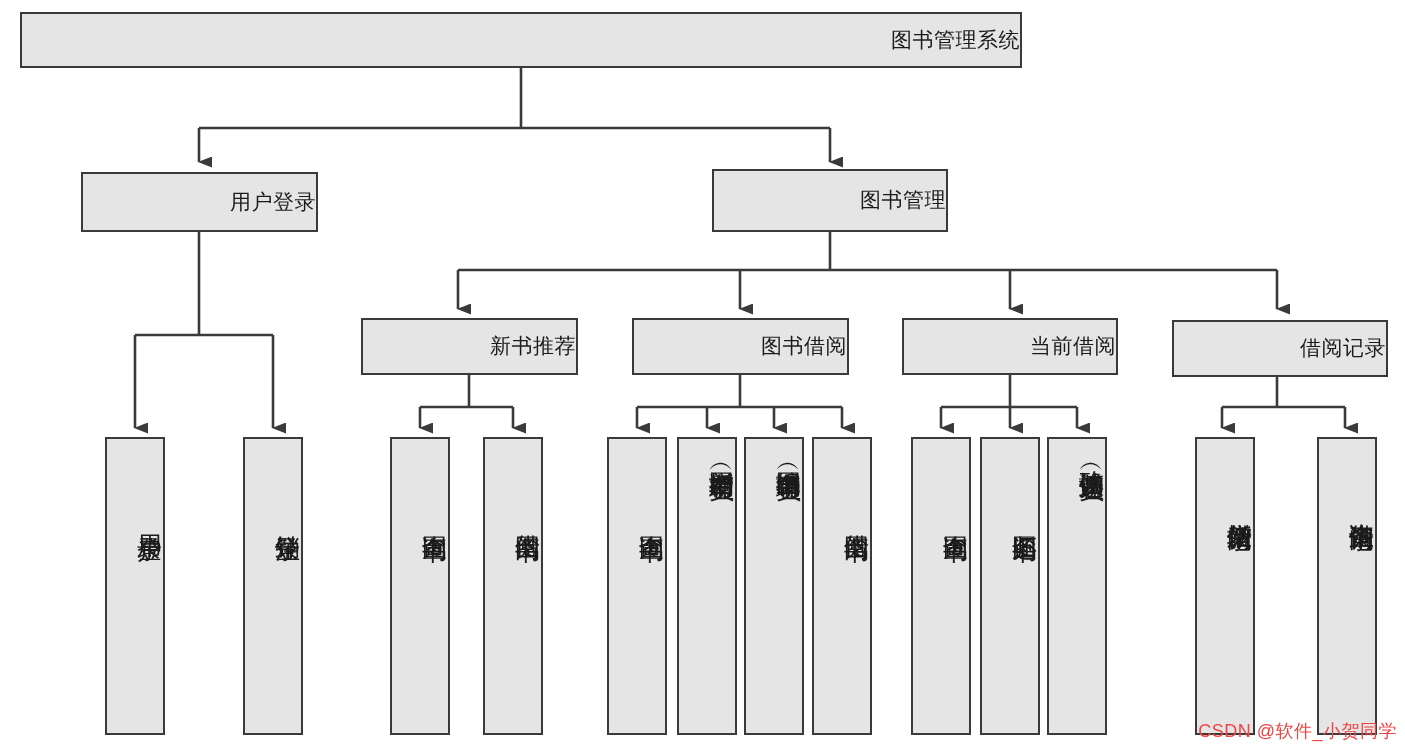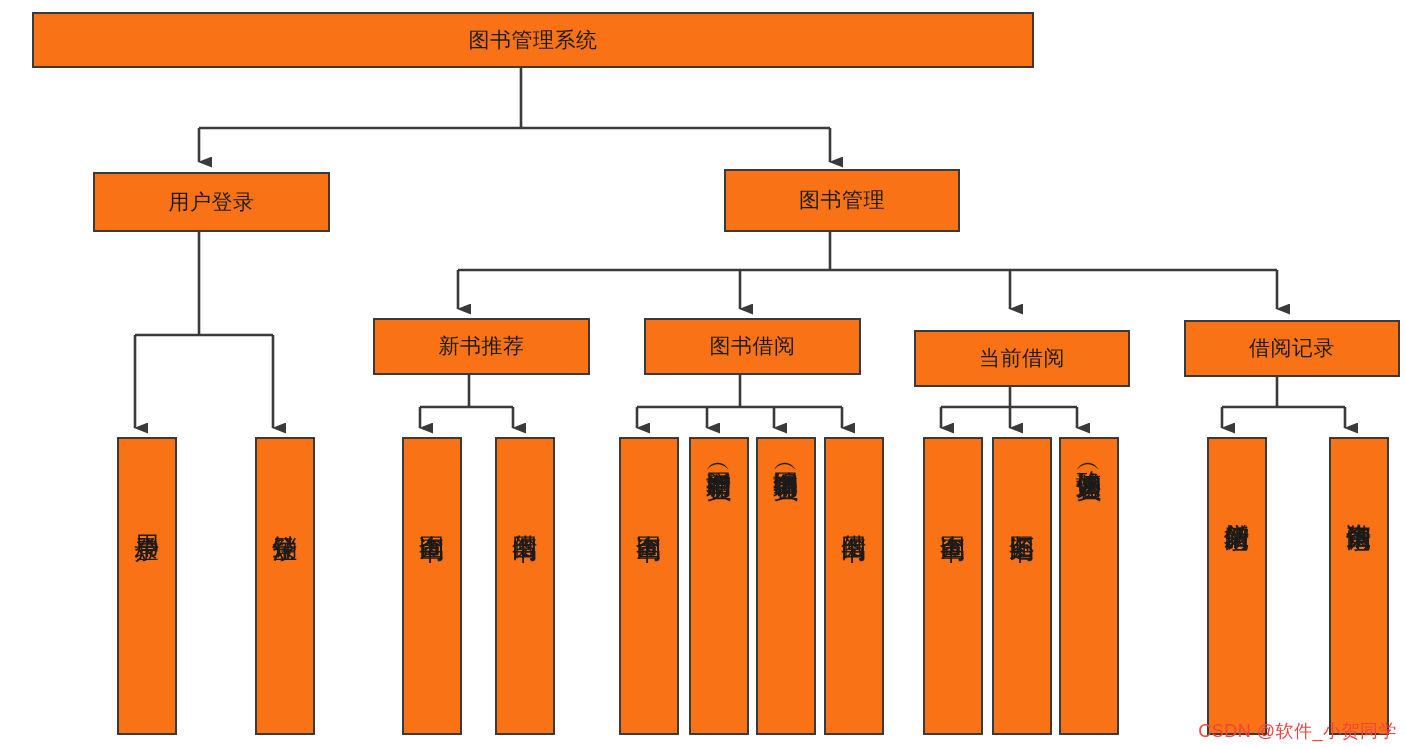--- a/index.html
+++ b/index.html
@@ -21,27 +21,26 @@
     position: absolute;
     left: 0;
     top: 0;
     width: 1405px;
     height: 747px;
     pointer-events: none;
   }
   .node {
     position: absolute;
     box-sizing: border-box;
-    background: #f97316;
+    background: #e5e5e5;
     border: 2px solid #3a3a3a;
     display: flex;
     align-items: center;
-    justify-content: center;
+    justify-content: flex-end;
     color: #1b1b1b;
-    margin-left: 12px;
   }
   .node .lbl {
     display: block;
     text-align: center;
     line-height: 1.18;
     letter-spacing: 0.5px;
   }
   .node.horiz .lbl {
     font-size: 21px;
     white-space: nowrap;
@@ -143,21 +142,21 @@
   <div class="node horiz" style="left:712px; top:169px; width:236px; height:63px;">
     <span class="lbl">图书管理</span>
   </div>
 
   <div class="node horiz" style="left:632px; top:318px; width:217px; height:57px;">
     <span class="lbl">图书借阅</span>
   </div>
   <div class="node horiz" style="left:361px; top:318px; width:217px; height:57px;">
     <span class="lbl">新书推荐</span>
   </div>
-  <div class="node horiz" style="left:902px; top:330px; width:216px; height:57px;">
+  <div class="node horiz" style="left:902px; top:318px; width:216px; height:57px;">
     <span class="lbl">当前借阅</span>
   </div>
   <div class="node horiz" style="left:1172px; top:320px; width:216px; height:57px;">
     <span class="lbl">借阅记录</span>
   </div>
 
   <div class="node vert short" style="left:105px; top:437px; width:60px; height:298px;">
     <span class="lbl">用户登录</span>
   </div>
   <div class="node vert short" style="left:243px; top:437px; width:60px; height:298px;">

